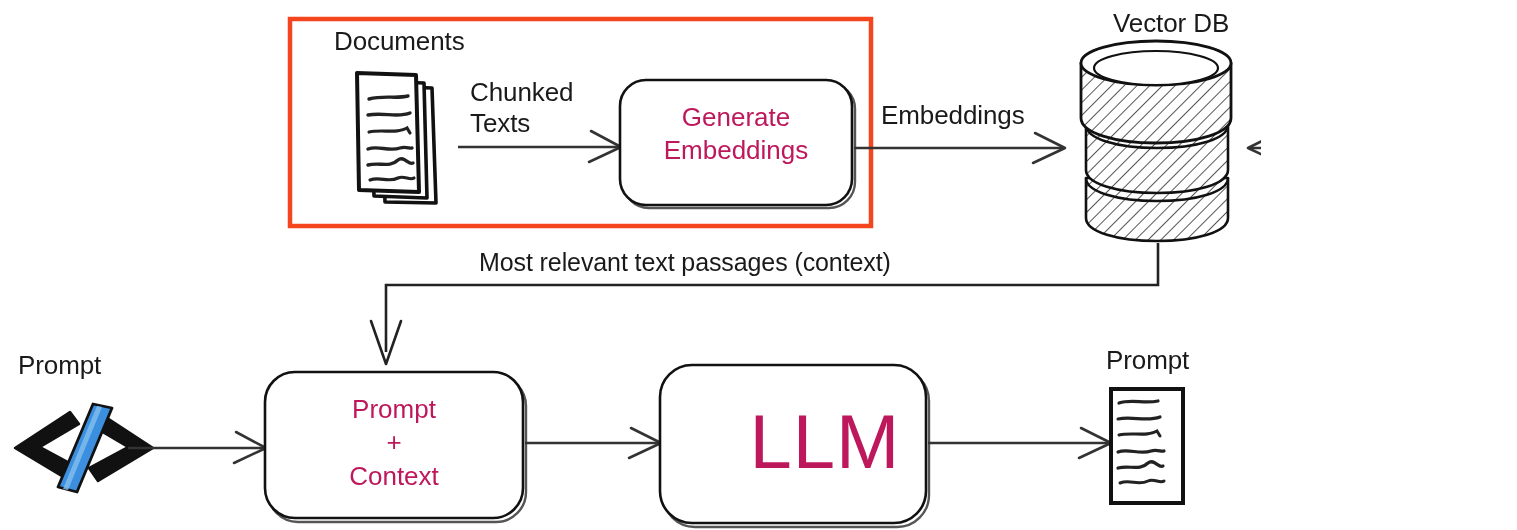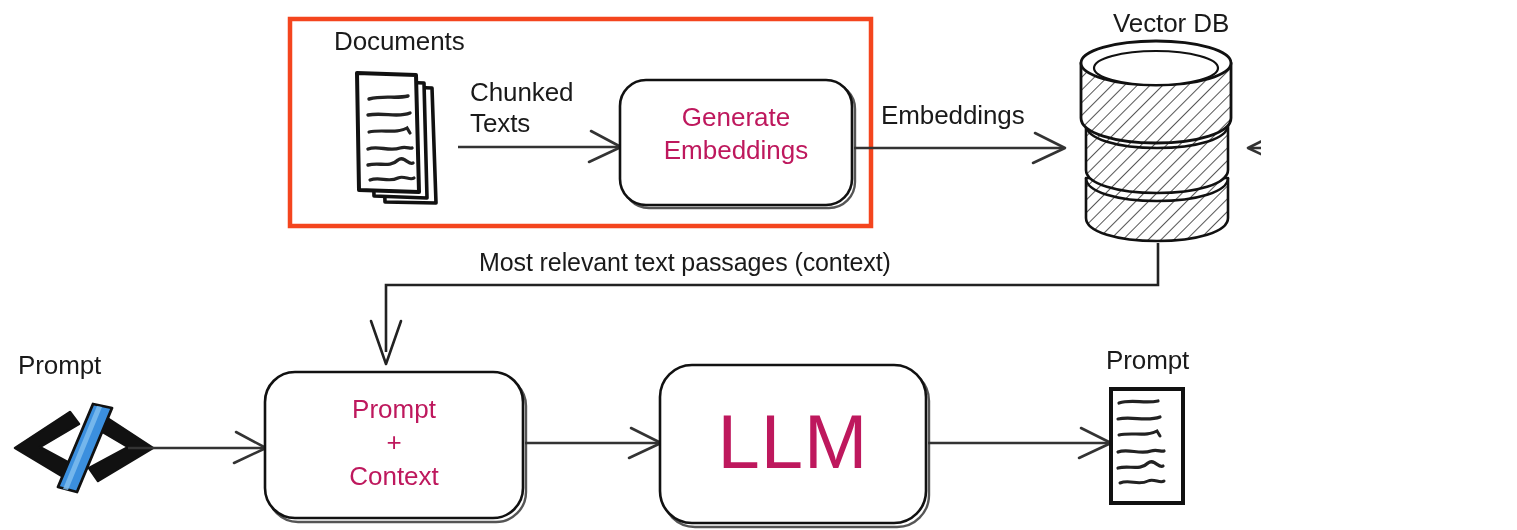--- a/index.html
+++ b/index.html
@@ -39,21 +39,21 @@
   .lbl-25 { font-size: 25px; }
   .box-text {
     position: absolute;
     text-align: center;
     color: #be185d;
     font-family: "Liberation Sans", sans-serif;
     white-space: pre-line;
     line-height: 1.28;
   }
   .box-text-26 { font-size: 26px; }
-  .box-text-llm { font-size: 76px; font-weight: 400; letter-spacing: 1px; }
+  .box-text-llm { font-size: 76px; font-weight: 400; letter-spacing: 1px; padding-left: 32px; }
 </style>
 </head>
 <body>
 
 <div id="diagram-root">
 
   <svg id="diagram-svg" viewBox="0 0 1517 530" xmlns="http://www.w3.org/2000/svg">
     <defs>
       <pattern id="hatch" width="9" height="9" patternTransform="rotate(45)" patternUnits="userSpaceOnUse">
         <rect width="9" height="9" fill="#ffffff"></rect>

